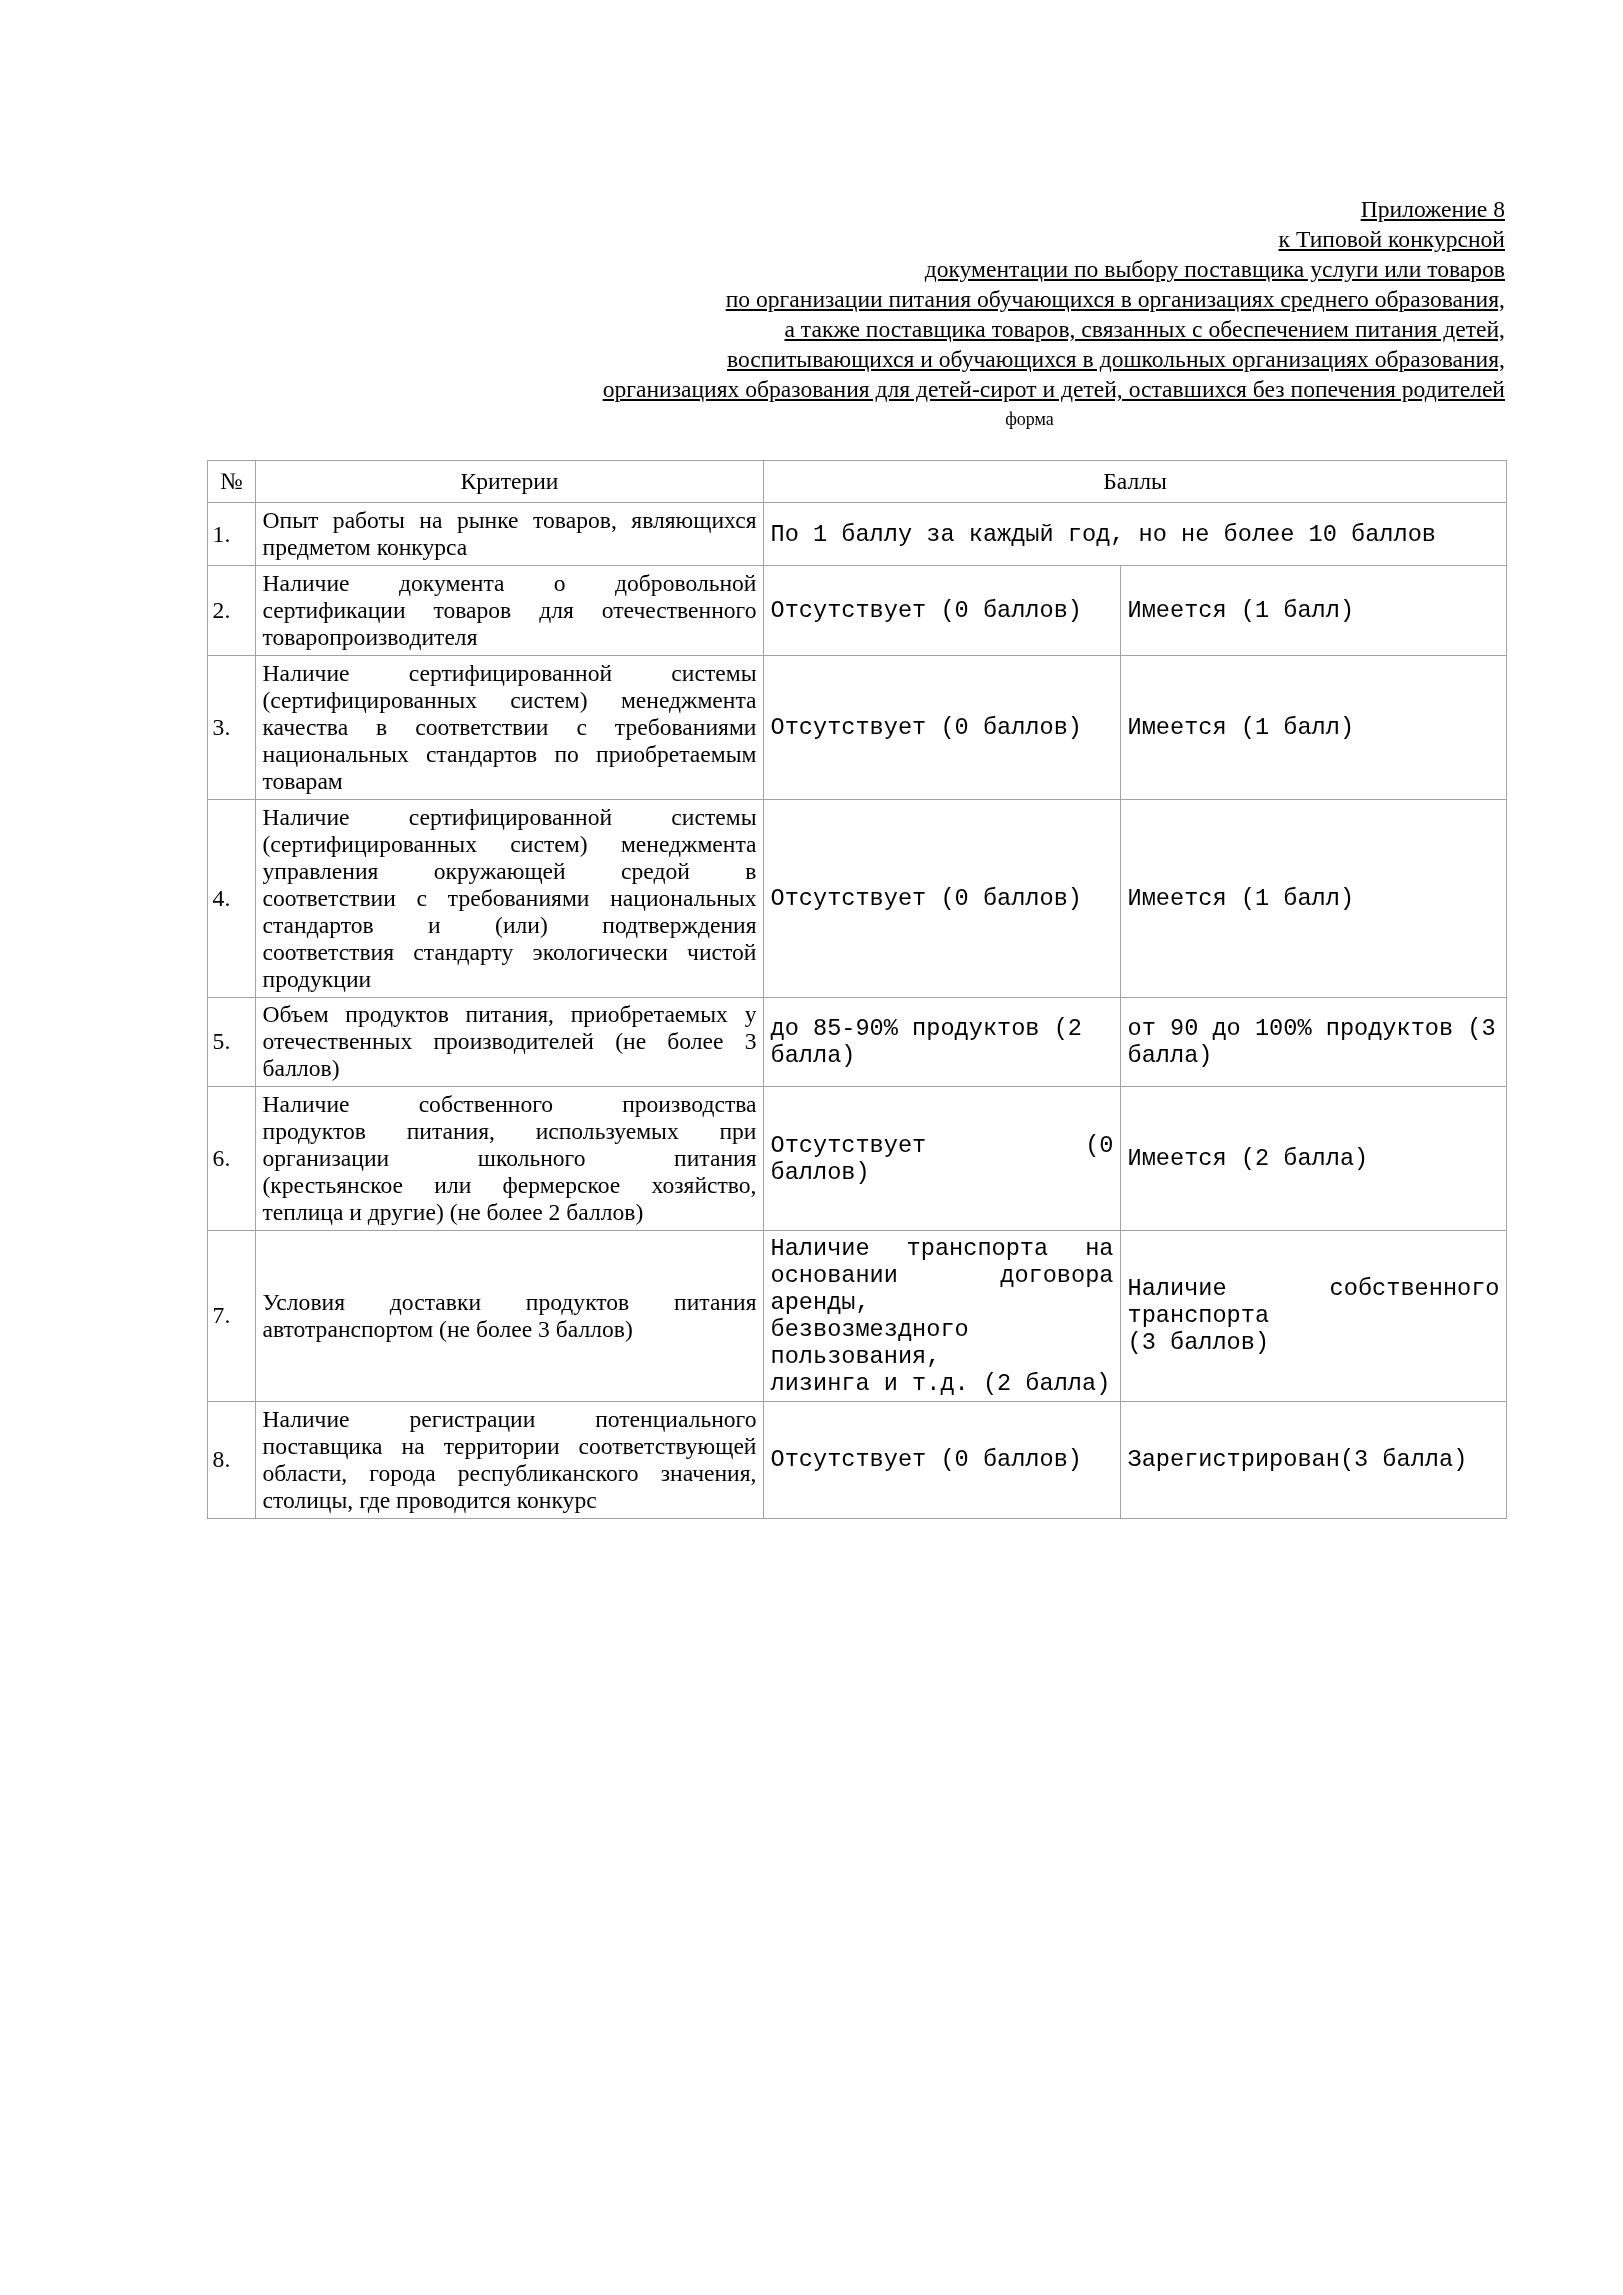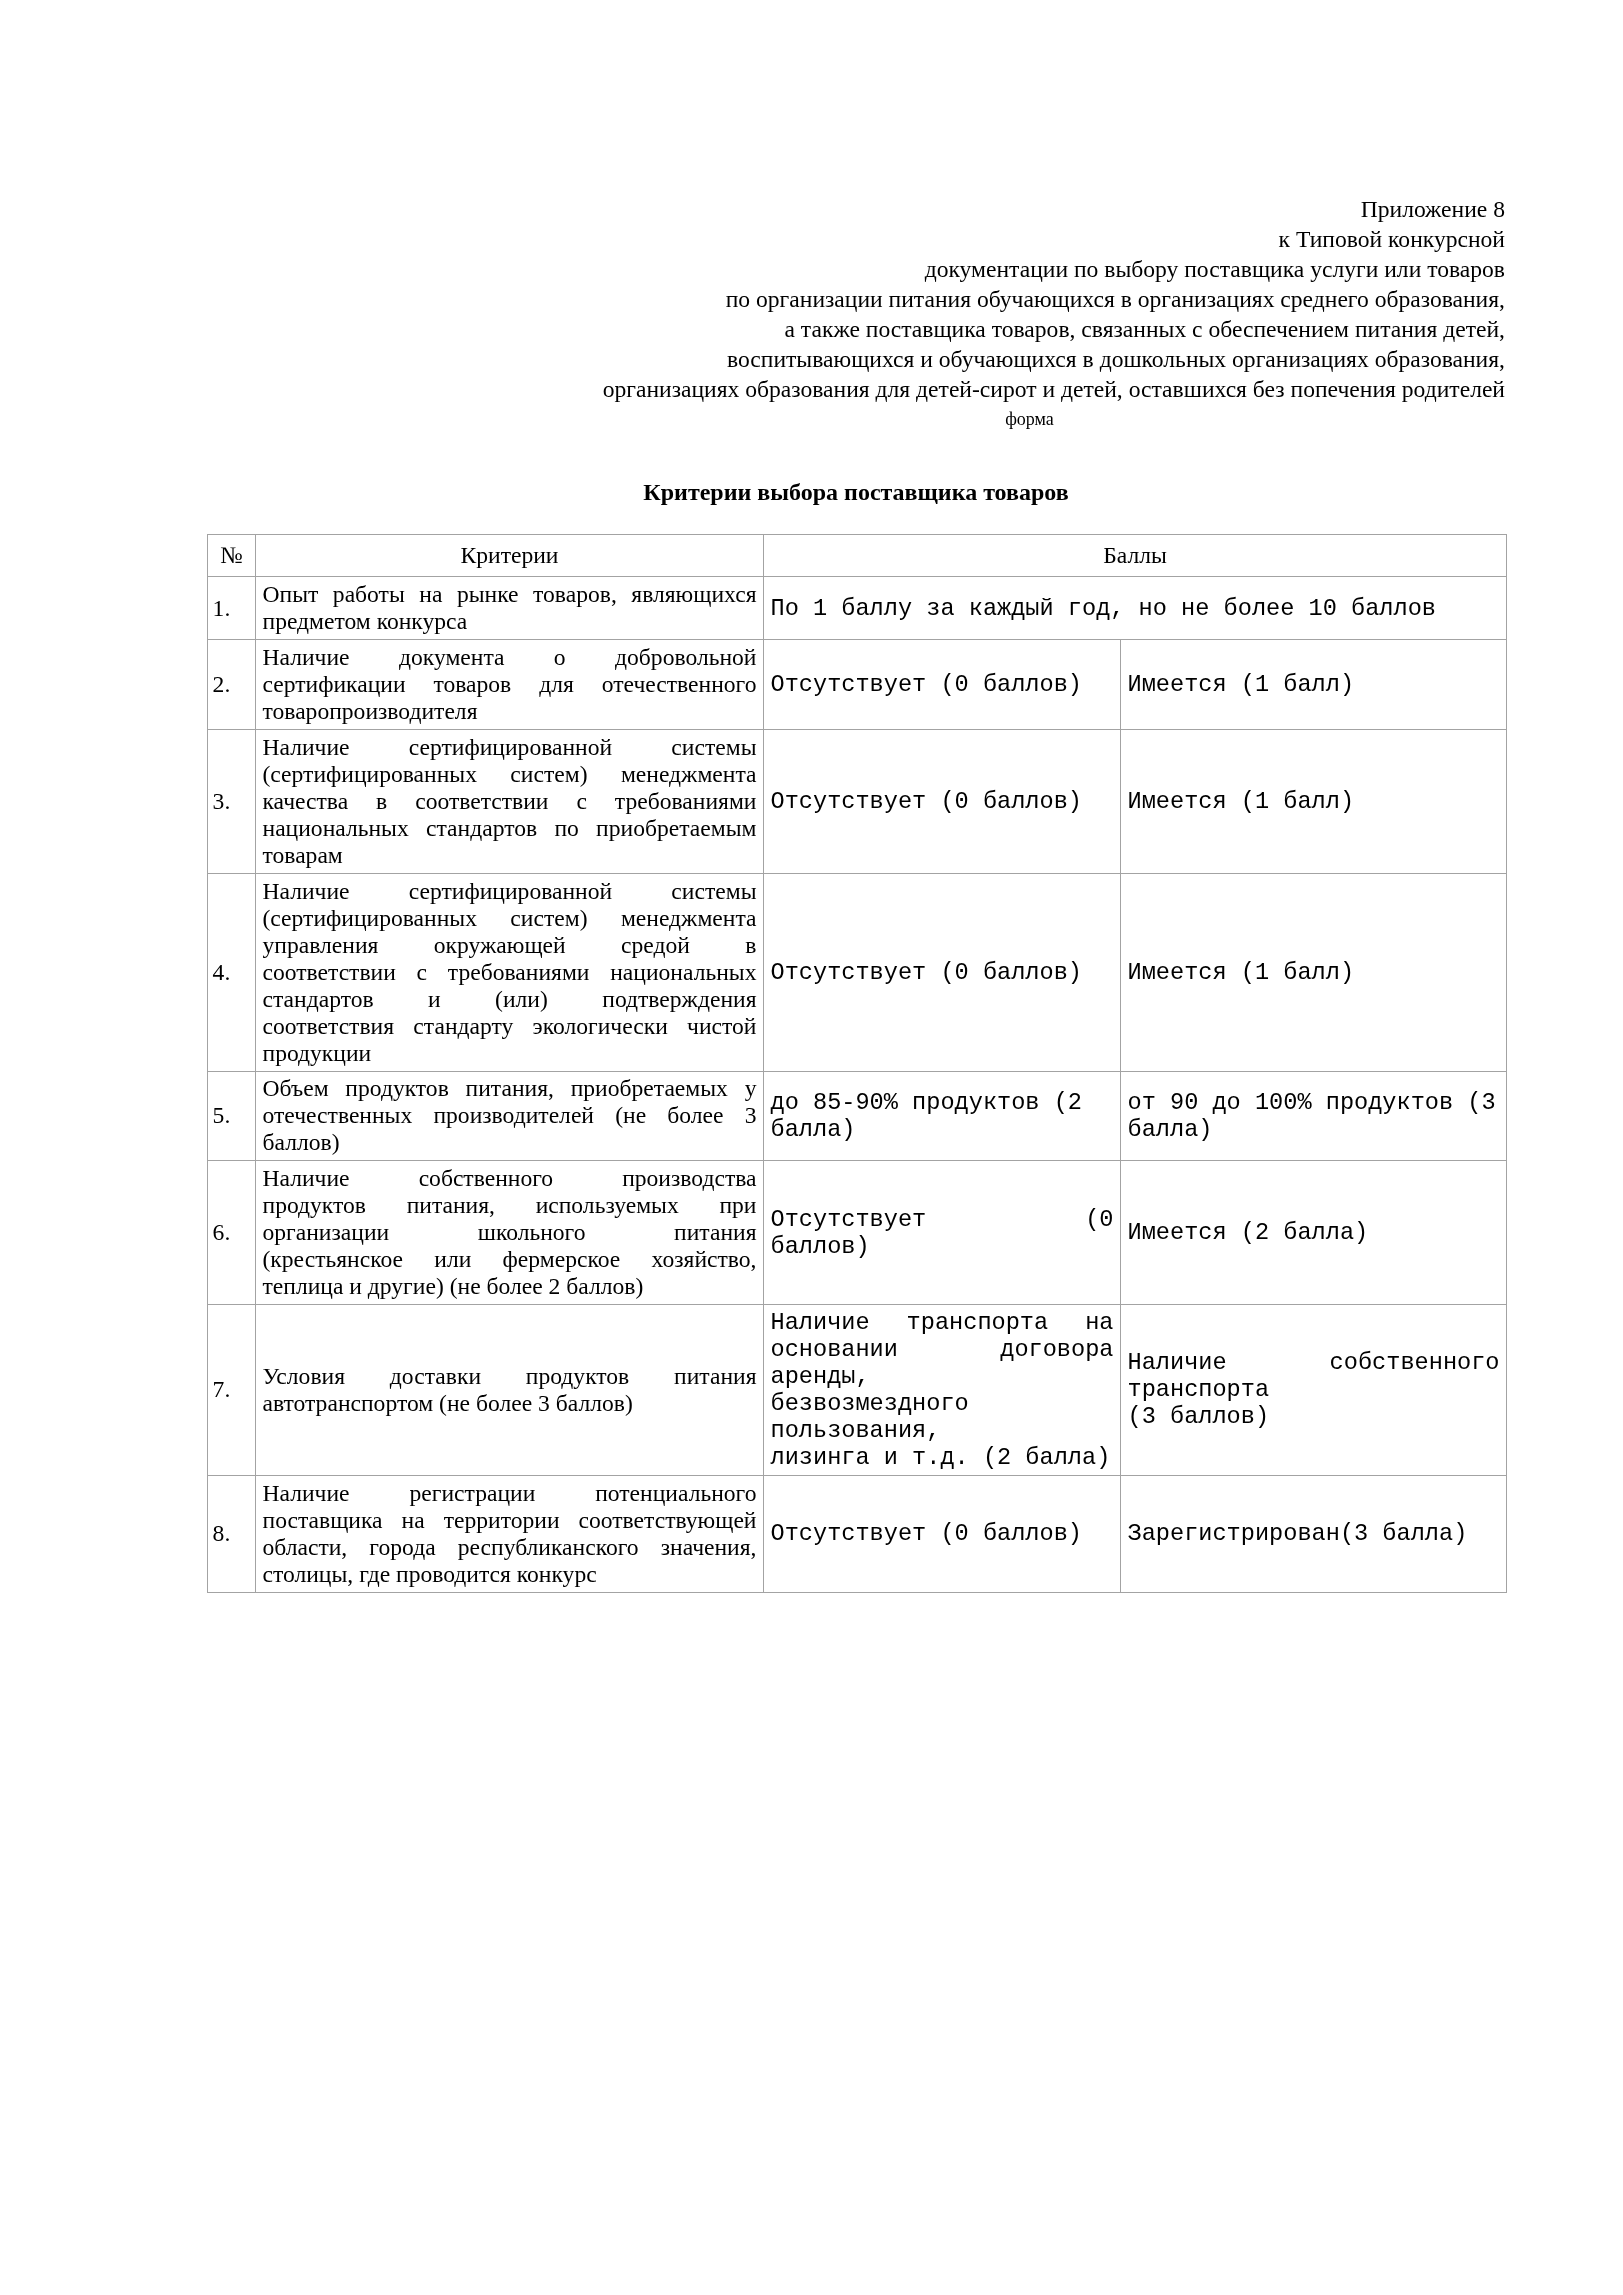--- a/index.html
+++ b/index.html
@@ -14,20 +14,21 @@
   .page {
     width: 1623px; height: 2295px;
     background: #ffffff;
     padding: 194px 118px 0 207px;
   }
   
   .appendix-block {
     font-size: 23.6px;
     line-height: 30px;
     text-align: right;
+    text-decoration: underline;
   }
   .appendix-block .line { text-align: right; }
   .form-line {
     font-size: 18px;
     line-height: 30px;
     text-align: center;
     padding-left: 347px;
   }
   .doc-title {
     margin-top: 43px;
@@ -72,21 +73,20 @@
     <div class="line">к Типовой конкурсной</div>
     <div class="line">документации по выбору поставщика услуги или товаров</div>
     <div class="line">по организации питания обучающихся в организациях среднего образования,</div>
     <div class="line">а также поставщика товаров, связанных с обеспечением питания детей,</div>
     <div class="line">воспитывающихся и обучающихся в дошкольных организациях образования,</div>
     <div class="line">организациях образования для детей-сирот и детей, оставшихся без попечения родителей</div>
   </div>
 
   <div class="form-line">форма</div>
 
-  <div class="doc-title">Критерии выбора поставщика товаров</div>
 
   <table class="criteria-table">
     <colgroup>
       <col class="c-num">
         <col class="c-crit">
         <col class="c-pt1">
         <col class="c-pt2">
     </colgroup>
     <thead>
       <tr>

